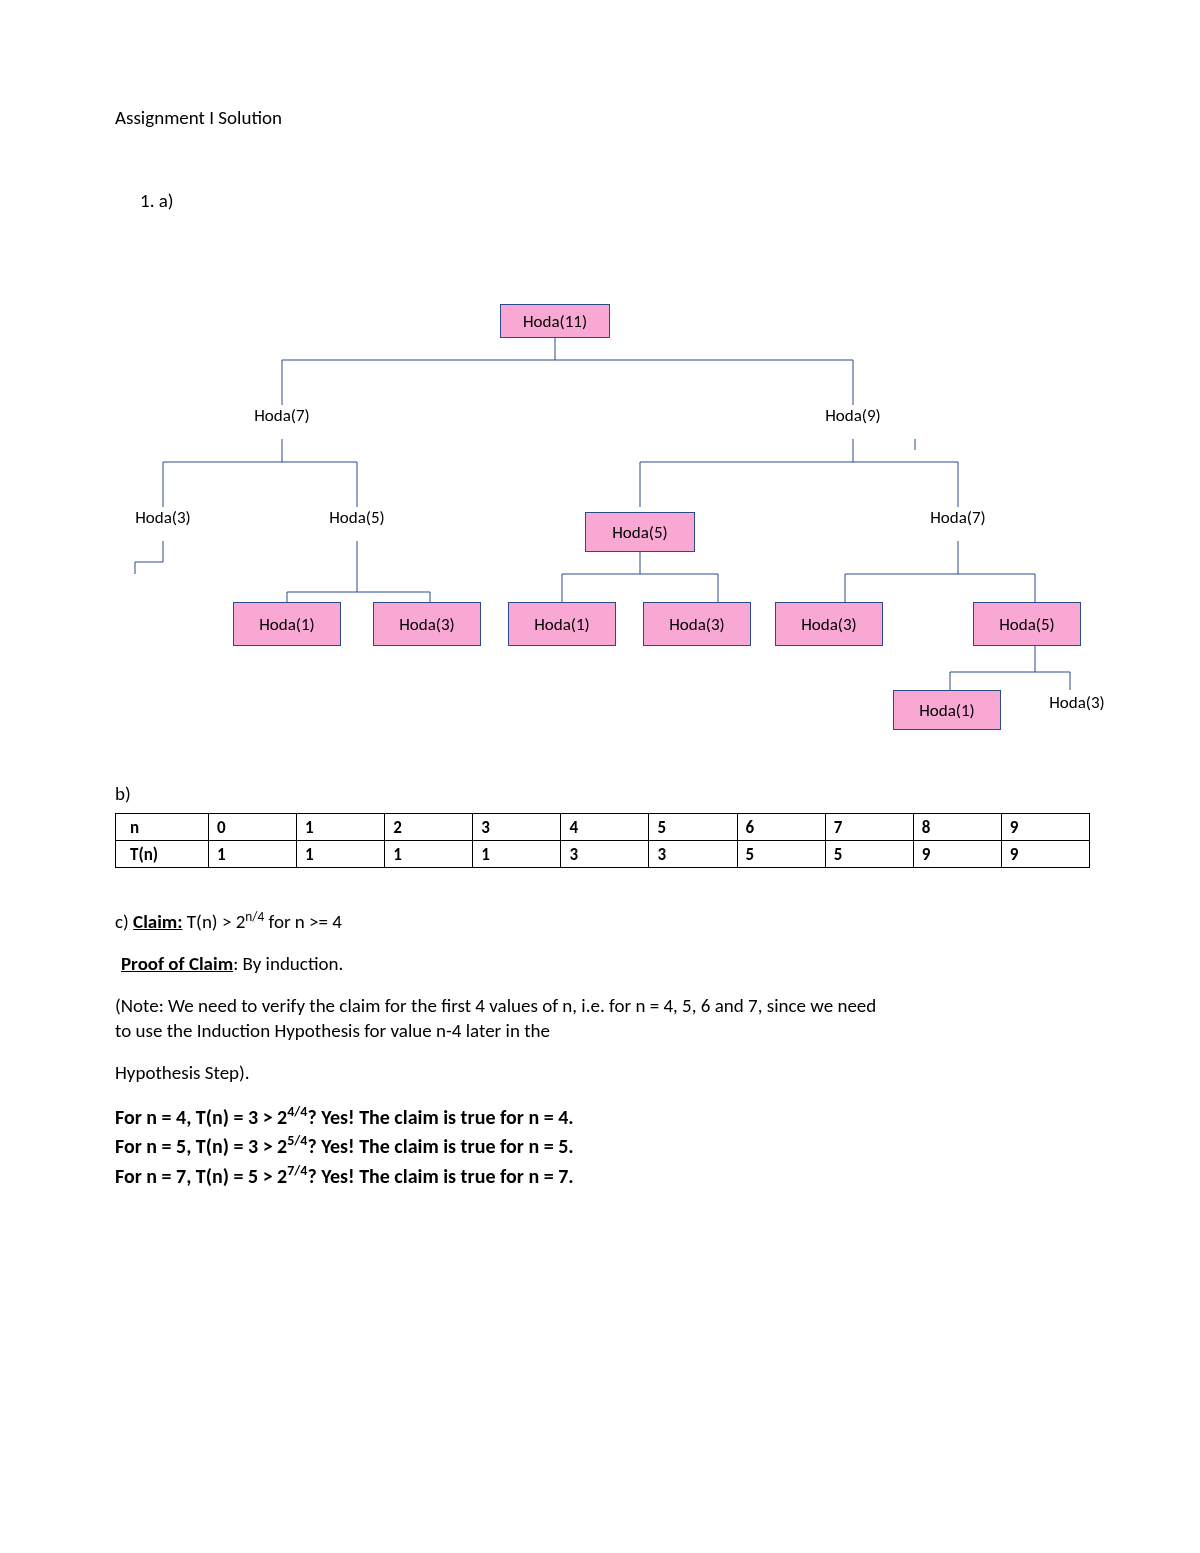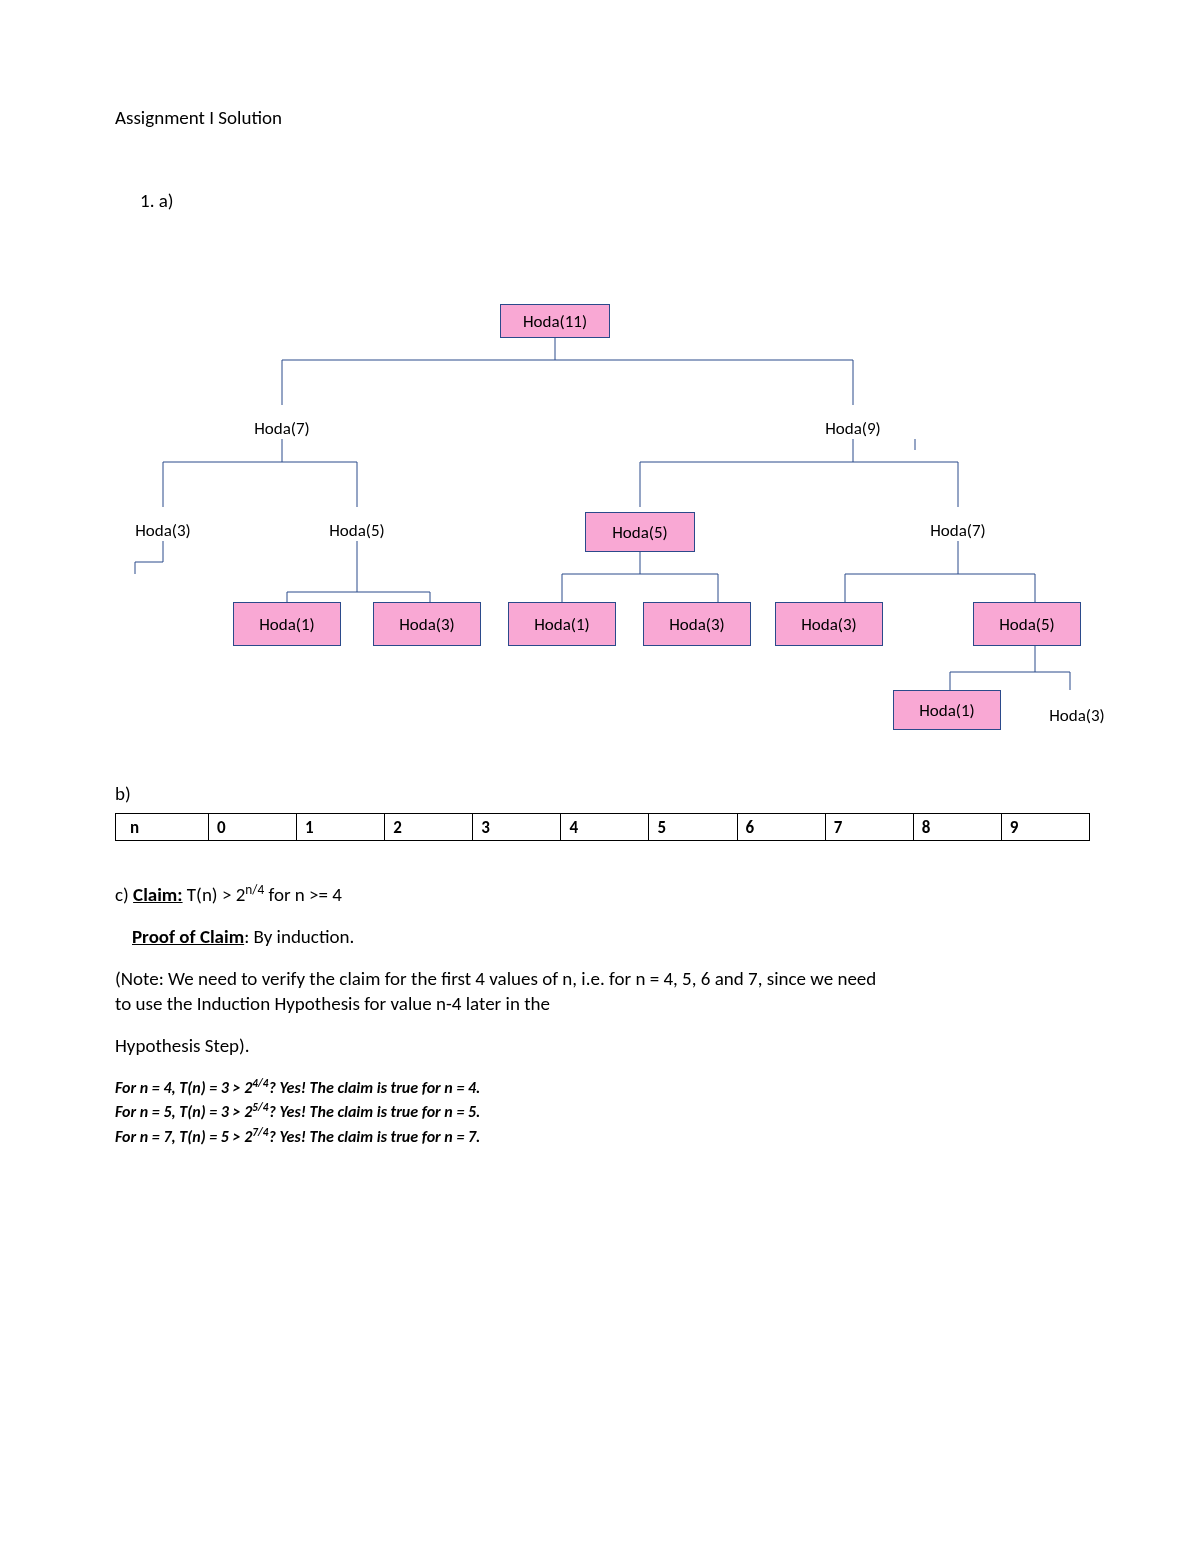--- a/index.html
+++ b/index.html
@@ -42,21 +42,21 @@
     display: flex;
     align-items: center;
     justify-content: center;
     height: 34px;
     box-sizing: border-box;
   }
   .plain {
     position: absolute;
     font-size: 17px;
     display: flex;
-    align-items: flex-end;
+    align-items: flex-start;
     justify-content: center;
     height: 34px;
     box-sizing: border-box;
   }
   .tree svg {
     position: absolute;
     top: 0; left: 0;
     width: 975px;
     height: 480px;
   }
@@ -81,21 +81,21 @@
     padding: 2px 8px;
     text-align: left;
     height: 22px;
   }
   table.t td:first-child { width: 70px; padding-left: 14px; }
 
   
   .proof p { margin: 0 0 16px 0; line-height: 1.35; font-size: 19px; }
   .proof .claim-label, .proof .poc-label { text-decoration: underline; font-weight: bold; }
   .proof .note { font-size: 19px; }
-  .bold-line { font-weight: bold; font-size: 16px; line-height: 1.45; font-style: italic; }
+  .bold-line { font-weight: bold; font-size: 20px; line-height: 1.45; }
   sup { font-size: 0.7em; }
 </style>
 </head>
 <body>
 
 <div class="page">
 
   <div class="title">Assignment I Solution</div>
 
   <div class="q-label">1.   a)</div>
@@ -209,28 +209,41 @@
       <td>1</td>
       <td>2</td>
       <td>3</td>
       <td>4</td>
       <td>5</td>
       <td>6</td>
       <td>7</td>
       <td>8</td>
       <td>9</td>
     </tr>
+    <tr>
+      <td>T(n)</td>
+      <td>1</td>
+      <td>1</td>
+      <td>1</td>
+      <td>1</td>
+      <td>3</td>
+      <td>3</td>
+      <td>5</td>
+      <td>5</td>
+      <td>9</td>
+      <td>9</td>
+    </tr>
   </tbody>
     </table>
 
   <div class="proof">
     <p>
       <span>c) </span><span class="claim-label">Claim:</span><span> T(n) &gt; 2</span><sup>n/4</sup><span> for n &gt;= 4</span>
     </p>
-    <p style="margin-left:17px;">
+    <p style="margin-left:6px;">
       <span class="poc-label">Proof of Claim</span><span>: By induction.</span>
     </p>
     <p class="note">(Note: We need to verify the claim for the first 4 values of n, i.e. for n = 4, 5, 6 and 7, since we need to use the Induction Hypothesis for value n-4 later in the</p>
     <p class="note">Hypothesis Step).</p>
 
     <div class="bold-line">
       <span>For n = 4, T(n) = 3 &gt; 2</span><sup>4/4</sup><span>? Yes! The claim is true for n = 4.</span>
     </div>
     <div class="bold-line">
       <span>For n = 5, T(n) = 3 &gt; 2</span><sup>5/4</sup><span>? Yes! The claim is true for n = 5.</span>

